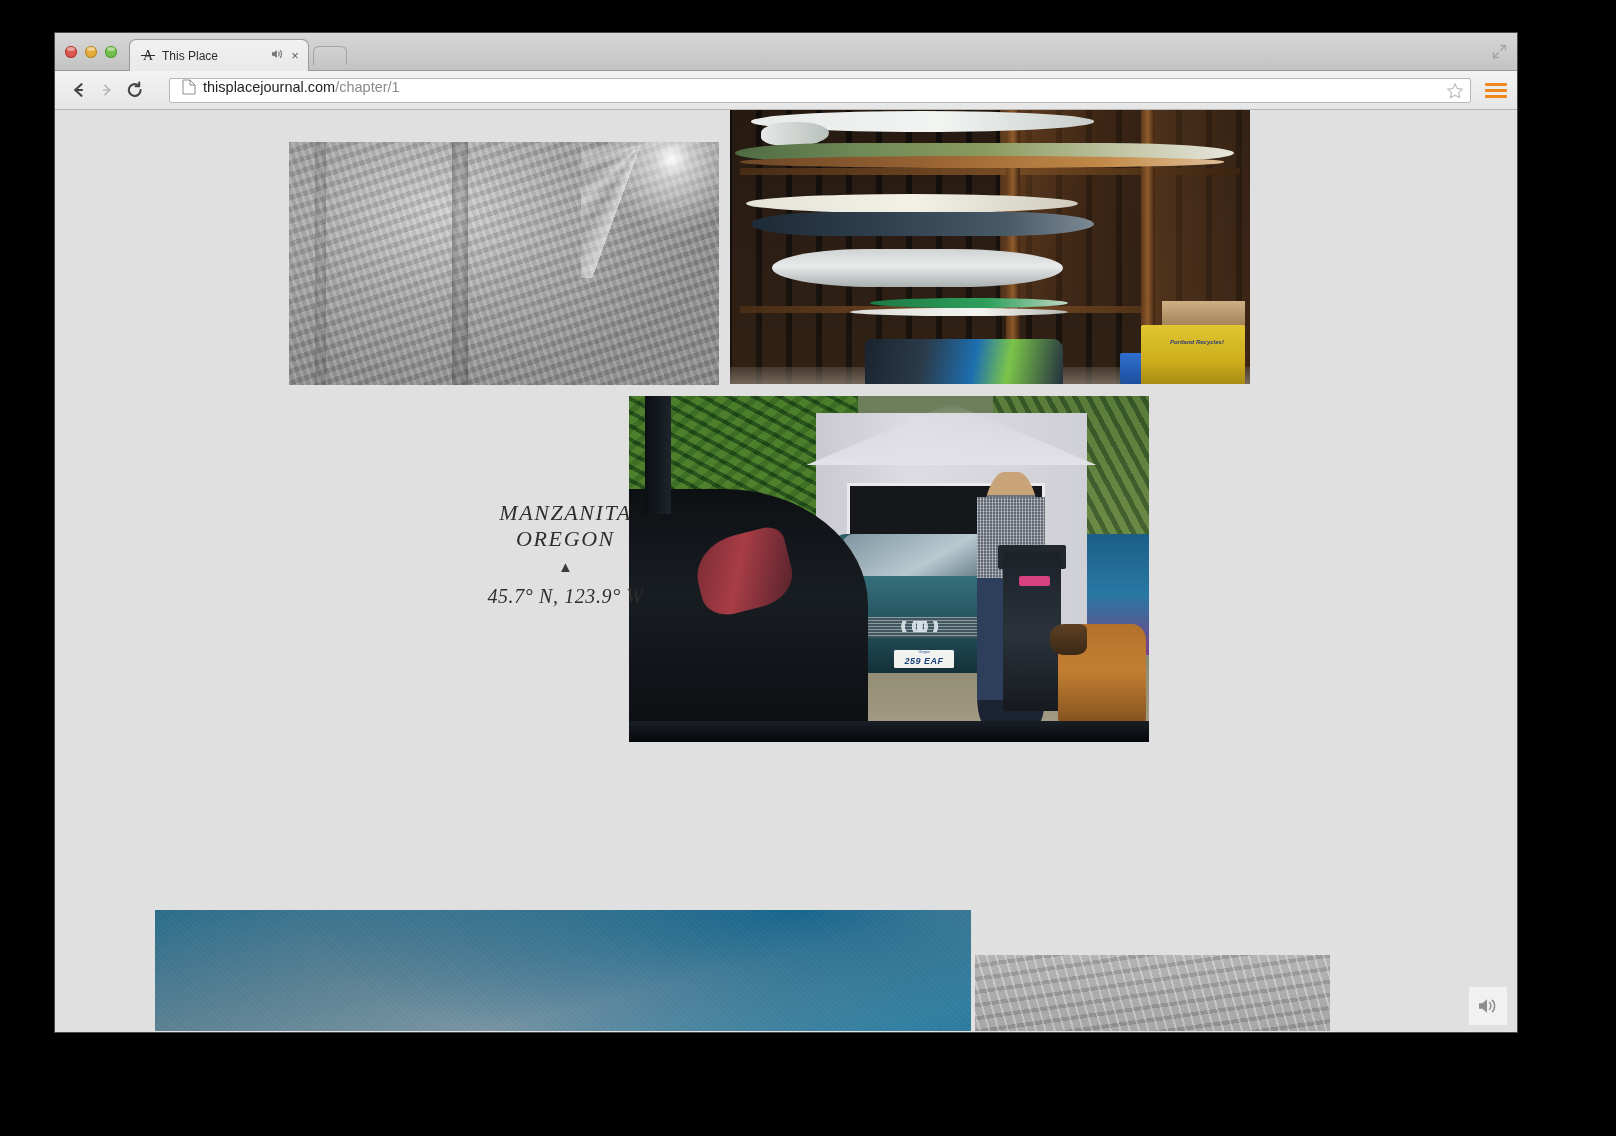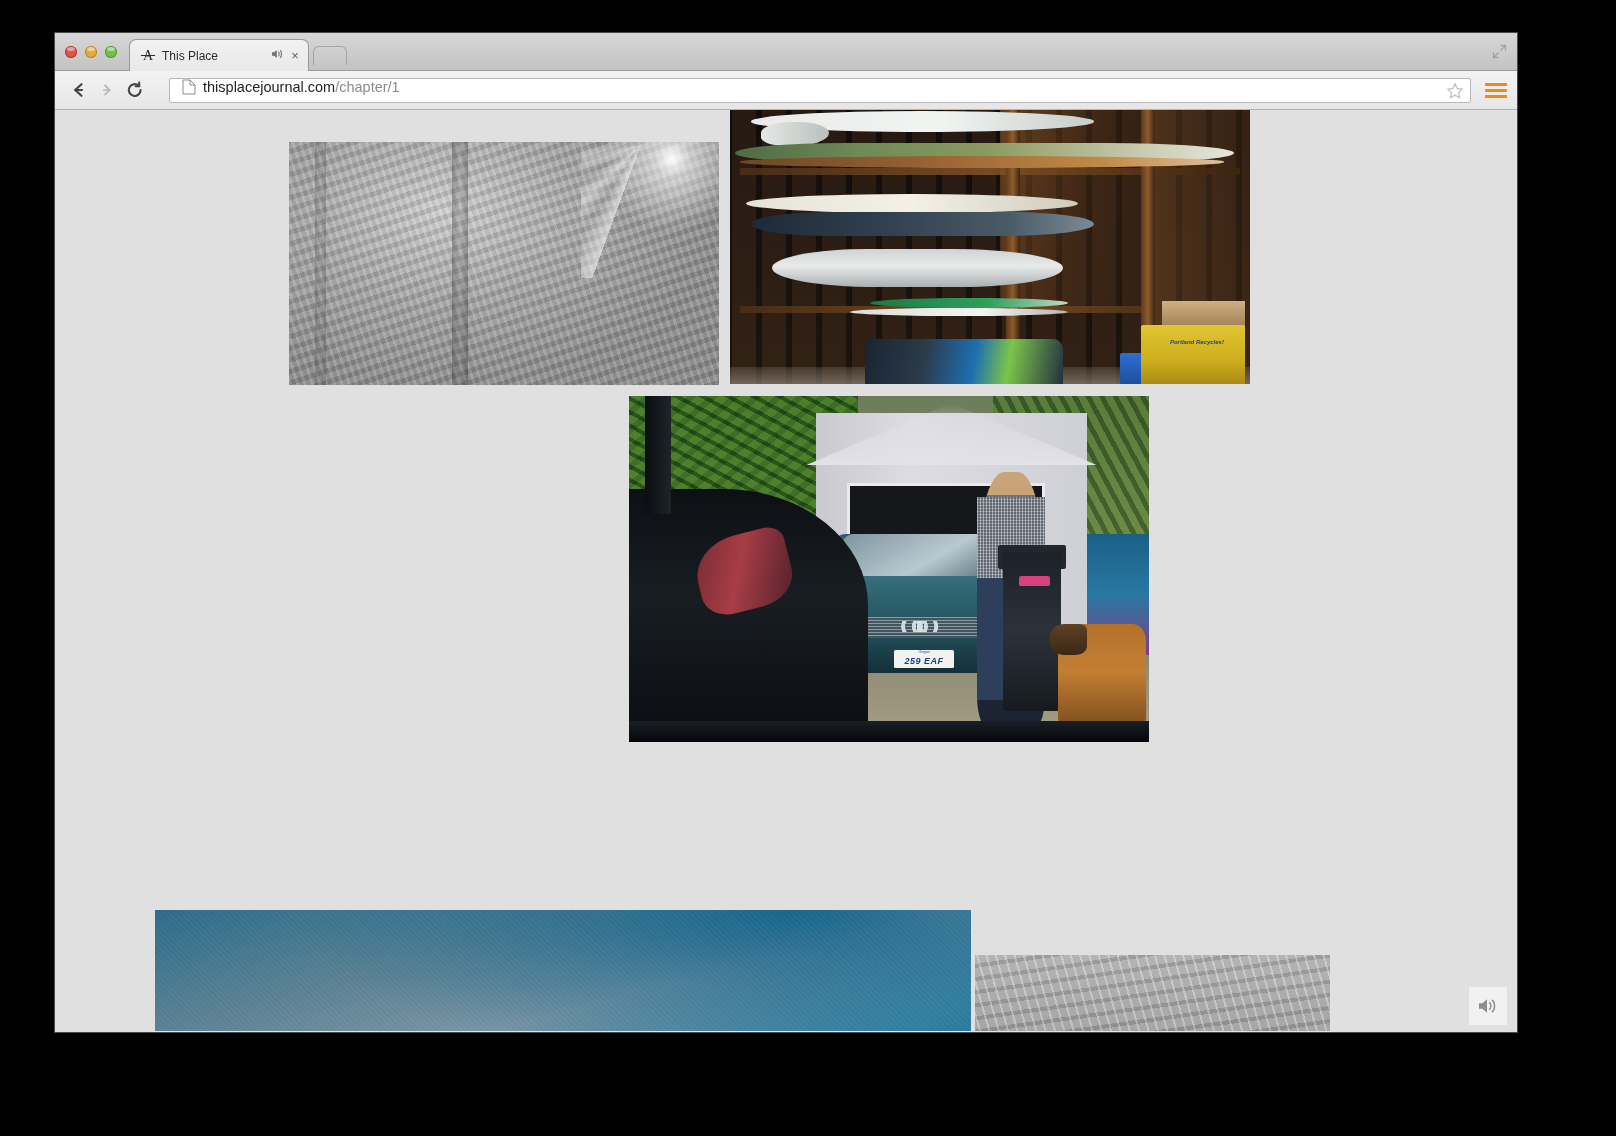--- a/index.html
+++ b/index.html
@@ -751,20 +751,26 @@
         <span class="backpack"></span>
         <span class="backpack-pink"></span>
         <span class="dog"></span>
         <span class="dog-head"></span>
         <span class="dash-fg"></span>
         <span class="dash-strap"></span>
         <span class="pillar"></span>
         <span class="dash-bottom"></span>
       </div>
 
+      <div id="caption-block">
+        <div id="caption-place">MANZANITA</div>
+        <div id="caption-region">OREGON</div>
+        <div id="caption-marker">▲</div>
+        <div id="caption-coords">45.7° N, 123.9° W</div>
+      </div>
 
       <div class="photo" id="photo-ocean">
         <span class="grain"></span>
       </div>
 
       <div class="photo" id="photo-branches"></div>
 
       <div id="audio-toggle">
         <svg width="22" height="20" viewBox="0 0 22 20">
           <path d="M2 7.3h3.4L10 3.2v13.6L5.4 12.7H2z" fill="#8e8e8e"></path>

